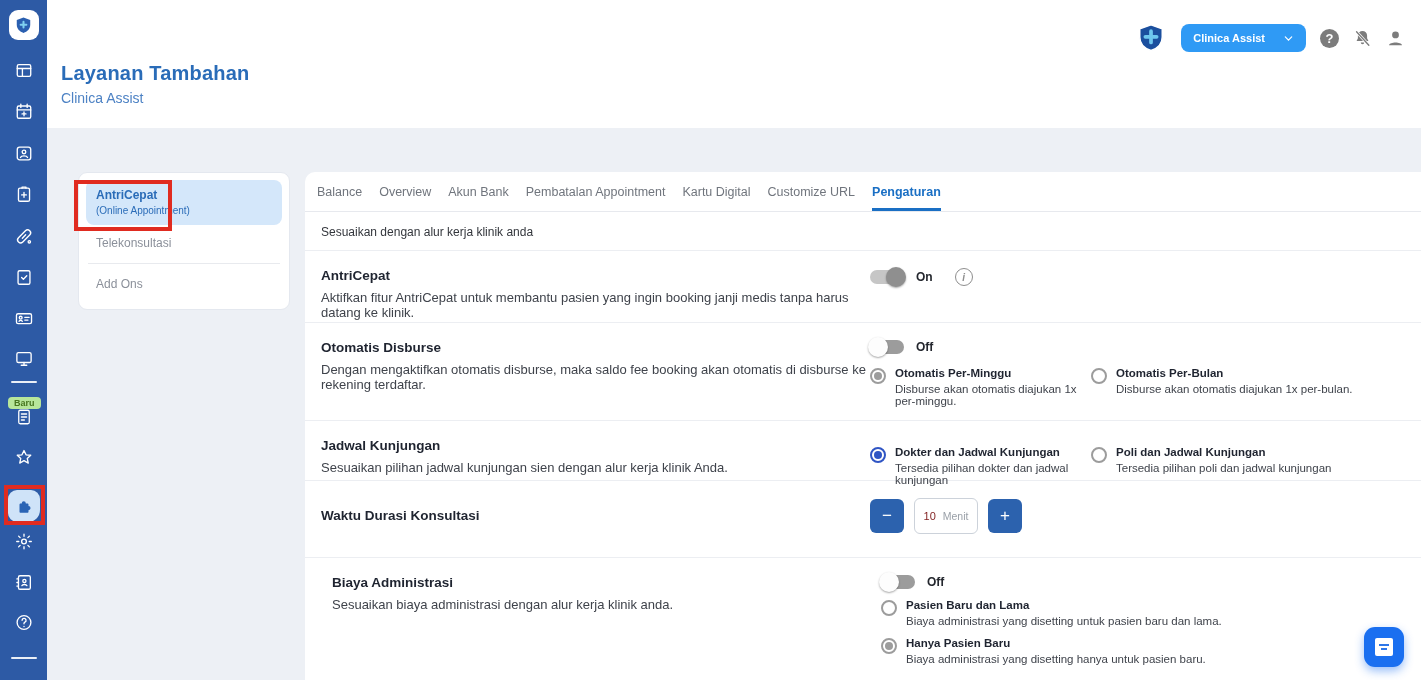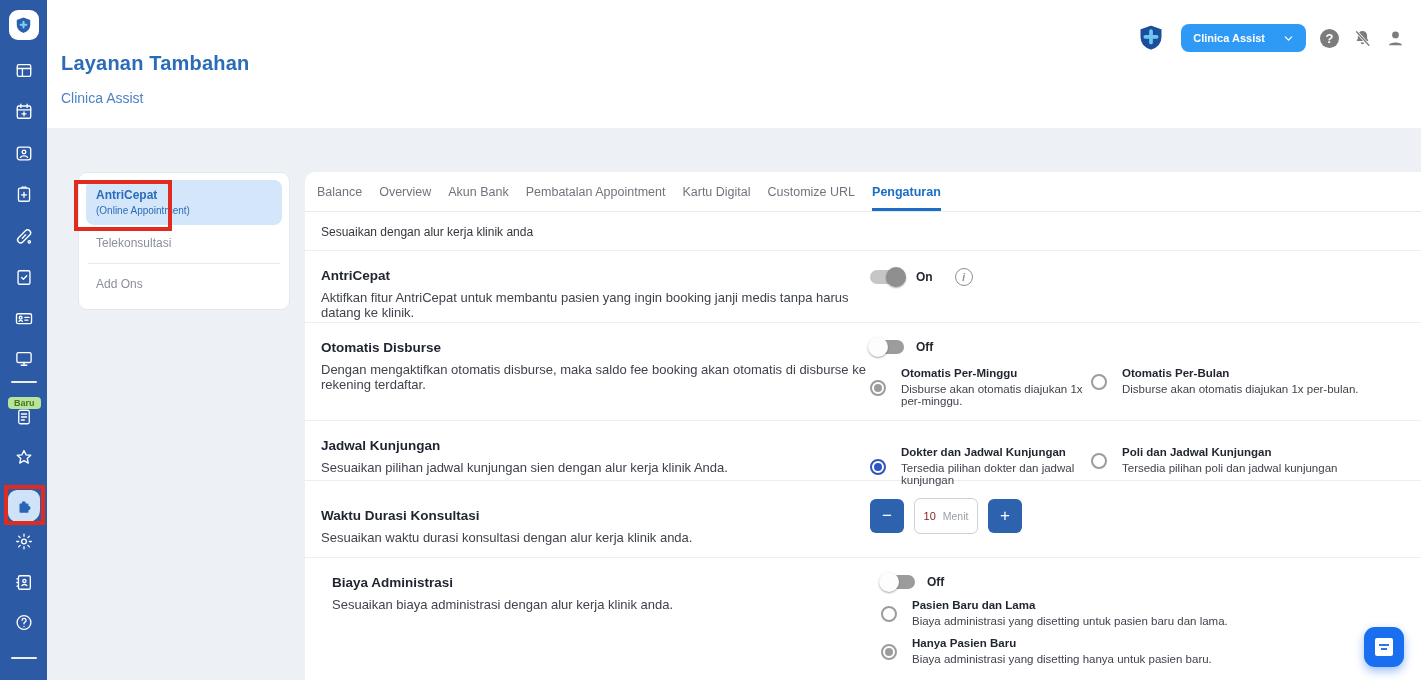--- a/index.html
+++ b/index.html
@@ -15,21 +15,21 @@
   .active-box { width:32px; height:32px; background:#cfe3f8; border-radius:9px 9px 12px 9px; display:flex; align-items:center; justify-content:center; }
   .baru-badge { position:absolute; left:8px; top:397px; background:#b7e69a; color:#47751f; font-size:9px; font-weight:bold; padding:1px 6px; border-radius:4px; z-index:6; }
 
   
   .red-box { position:absolute; border:4px solid #e02b20; z-index:20; pointer-events:none; }
   .red-box-sidebar { left:4px; top:485px; width:41px; height:40px; }
   .red-box-list { left:74px; top:180px; width:98px; height:51px; }
 
   
   .header { position:absolute; left:47px; top:0; right:0; height:128px; background:#fff; }
-  .page-title { position:absolute; left:14px; top:52px; font-size:20px; font-weight:bold; color:#2a6cb8; letter-spacing:.2px; }
+  .page-title { position:absolute; left:14px; top:62px; font-size:20px; font-weight:bold; color:#2a6cb8; letter-spacing:.2px; }
   .page-subtitle { position:absolute; left:14px; top:90px; font-size:14px; color:#4d82c4; }
   .header-right { position:absolute; right:16px; top:22px; display:flex; align-items:center; gap:14px; }
   .hdr-logo { width:32px; height:32px; display:flex; align-items:center; justify-content:center; }
   .clinic-btn { background:#2f9af5; color:#fff; border:none; border-radius:8px; height:28px; padding:0 12px; font-size:11px; font-weight:bold; font-family:inherit; display:flex; align-items:center; gap:18px; cursor:pointer; }
   .hdr-help { width:19px; height:19px; border-radius:50%; background:#7c7c7c; color:#fff; font-size:13px; font-weight:bold; display:flex; align-items:center; justify-content:center; }
   .hdr-ic { color:#7c7c7c; display:flex; align-items:center; }
 
   
   .panel-left { position:absolute; left:78px; top:172px; width:212px; background:#fff; border:1px solid #e4e8ef; border-radius:9px; padding:7px; z-index:2; }
   .svc-item { padding:11px 10px; font-size:12px; color:#8b909a; cursor:pointer; }
@@ -56,21 +56,21 @@
   .switch { width:34px; height:14px; border-radius:7px; position:relative; cursor:pointer; flex:none; }
   .switch .knob { width:20px; height:20px; border-radius:50%; position:absolute; top:-3px; box-shadow:0 1px 2px rgba(0,0,0,.35); }
   .switch.on { background:#c6c6c6; } .switch.on .knob { right:-2px; background:#8f8f8f; }
   .switch.off { background:#9c9c9c; } .switch.off .knob { left:-2px; background:#fdfdfd; }
   .switch-label { margin-left:12px; font-size:12px; font-weight:bold; color:#24272e; }
   .info-icon { margin-left:22px; width:18px; height:18px; border:1.6px solid #8e8e8e; border-radius:50%; color:#8e8e8e; font-size:10px; font-weight:bold; font-style:italic; display:flex; align-items:center; justify-content:center; cursor:pointer; }
 
   .radio-cols { display:flex; margin-top:13px; }
   .radio-col1 { width:221px; flex:none; }
   .radio-stack .radio-opt { margin-top:10px; }
-  .radio-opt { display:flex; gap:15px; cursor:pointer;align-items:center; }
+  .radio-opt { display:flex; gap:9px; cursor:pointer; }
   .radio { width:16px; height:16px; border-radius:50%; border:2px solid #9c9c9c; flex:none; position:relative; margin-top:1px; }
   .radio.sel::after { content:""; position:absolute; left:2px; top:2px; width:8px; height:8px; border-radius:50%; background:#9c9c9c; }
   .radio.sel.blue { border-color:#2f55c4; } .radio.sel.blue::after { background:#2f55c4; }
   .radio-label { font-size:11.5px; font-weight:bold; color:#1f2430; }
   .radio-desc { font-size:11.5px; color:#3f434b; margin-top:4px; }
 
   .stepper { display:flex; align-items:center; gap:10px; }
   .step-btn { width:34px; height:34px; border:none; border-radius:6px; background:#2c62ae; color:#fff; font-size:17px; font-family:inherit; display:flex; align-items:center; justify-content:center; cursor:pointer; }
   .step-box { width:64px; height:36px; border:1px solid #ccd2da; border-radius:6px; background:#fff; display:flex; align-items:center; justify-content:center; gap:7px; }
   .step-val { font-size:11px; color:#7f1d1d; }
@@ -321,21 +321,20 @@
             </span>
           </div>
         </div>
       </div>
     </div>
   </div>
 
   <div class="row r4">
     <div class="row-left" style="padding-top:12px;">
       <div class="row-title">Waktu Durasi Konsultasi</div>
-      <div class="row-desc">Sesuaikan waktu durasi konsultasi dengan alur kerja klinik anda.</div>
     </div>
     <div class="row-right">
       <div class="stepper">
         <button class="step-btn">−</button>
         <div class="step-box">
           <span class="step-val">10</span>
           <span class="step-unit">Menit</span>
         </div>
         <button class="step-btn">+</button>
       </div>

